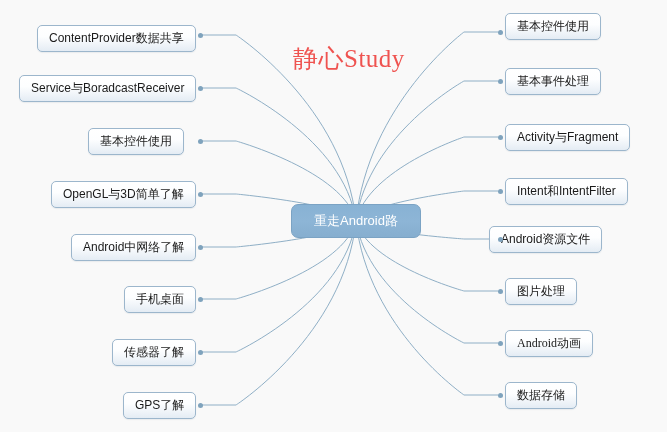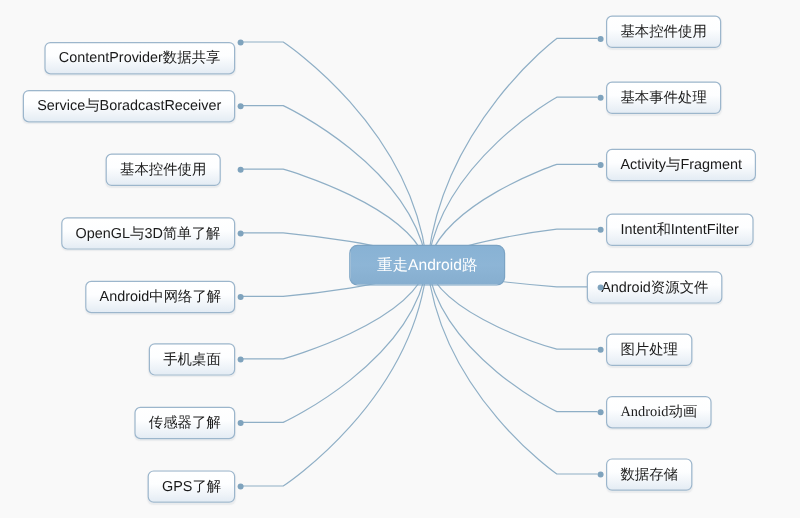--- a/index.html
+++ b/index.html
@@ -91,23 +91,24 @@
       <path d="M 498 32 L 464 32 C 464 32, 368 103.82000000000001, 356 221" fill="none" stroke="#8fafc6" stroke-width="1"></path>
       <path d="M 498 81 L 464 81 C 464 81, 368 134.2, 356 221" fill="none" stroke="#8fafc6" stroke-width="1"></path>
       <path d="M 498 137 L 464 137 C 464 137, 368 168.92000000000002, 356 221" fill="none" stroke="#8fafc6" stroke-width="1"></path>
       <path d="M 498 191 L 464 191 C 464 191, 368 202.4, 356 221" fill="none" stroke="#8fafc6" stroke-width="1"></path>
       <path d="M 498 239 L 464 239 C 464 239, 368 232.16, 356 221" fill="none" stroke="#8fafc6" stroke-width="1"></path>
       <path d="M 498 291 L 464 291 C 464 291, 368 264.4, 356 221" fill="none" stroke="#8fafc6" stroke-width="1"></path>
       <path d="M 498 343 L 464 343 C 464 343, 368 296.64, 356 221" fill="none" stroke="#8fafc6" stroke-width="1"></path>
       <path d="M 498 395 L 464 395 C 464 395, 368 328.88, 356 221" fill="none" stroke="#8fafc6" stroke-width="1"></path>
     </svg>
 
+  <div id="title" style="left: 293px; top: 42px; color: rgb(239, 83, 80);">静心Study</div>
 
   <div id="left-nodes">
-      <div class="node" style="visibility: visible; left: 37px; top: 35px; text-align: right;">ContentProvider数据共享</div>
+      <div class="node" style="visibility: visible; left: 37px; top: 25px; text-align: right;">ContentProvider数据共享</div>
       <div class="node" style="visibility: visible; left: 19px; top: 74.5px;">Service与BoradcastReceiver</div>
       <div class="node" style="visibility: visible; left: 88px; top: 127.5px;">基本控件使用</div>
       <div class="node" style="visibility: visible; left: 51px; top: 180.5px;">OpenGL与3D简单了解</div>
       <div class="node" style="visibility: visible; left: 71px; top: 233.5px;">Android中网络了解</div>
       <div class="node" style="visibility: visible; left: 124px; top: 285.5px;">手机桌面</div>
       <div class="node" style="visibility: visible; left: 112px; top: 338.5px;">传感器了解</div>
       <div class="node" style="visibility: visible; left: 123px; top: 391.5px;">GPS了解</div>
     </div>
   <div id="right-nodes">
       <div class="node" style="left: 505px; top: 13px;">基本控件使用</div>

